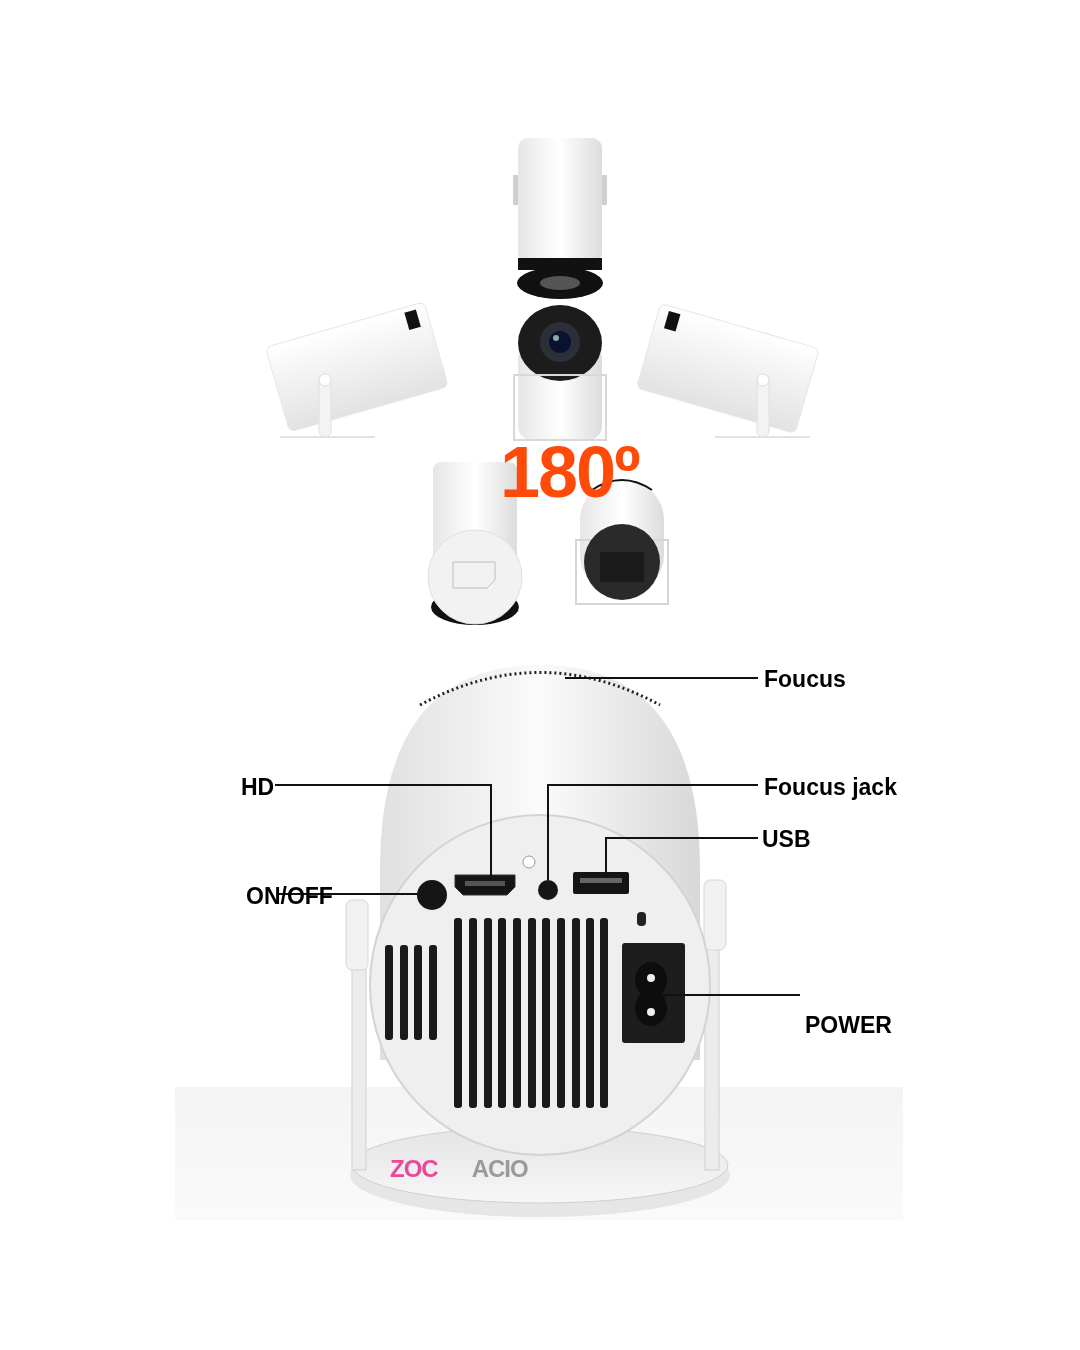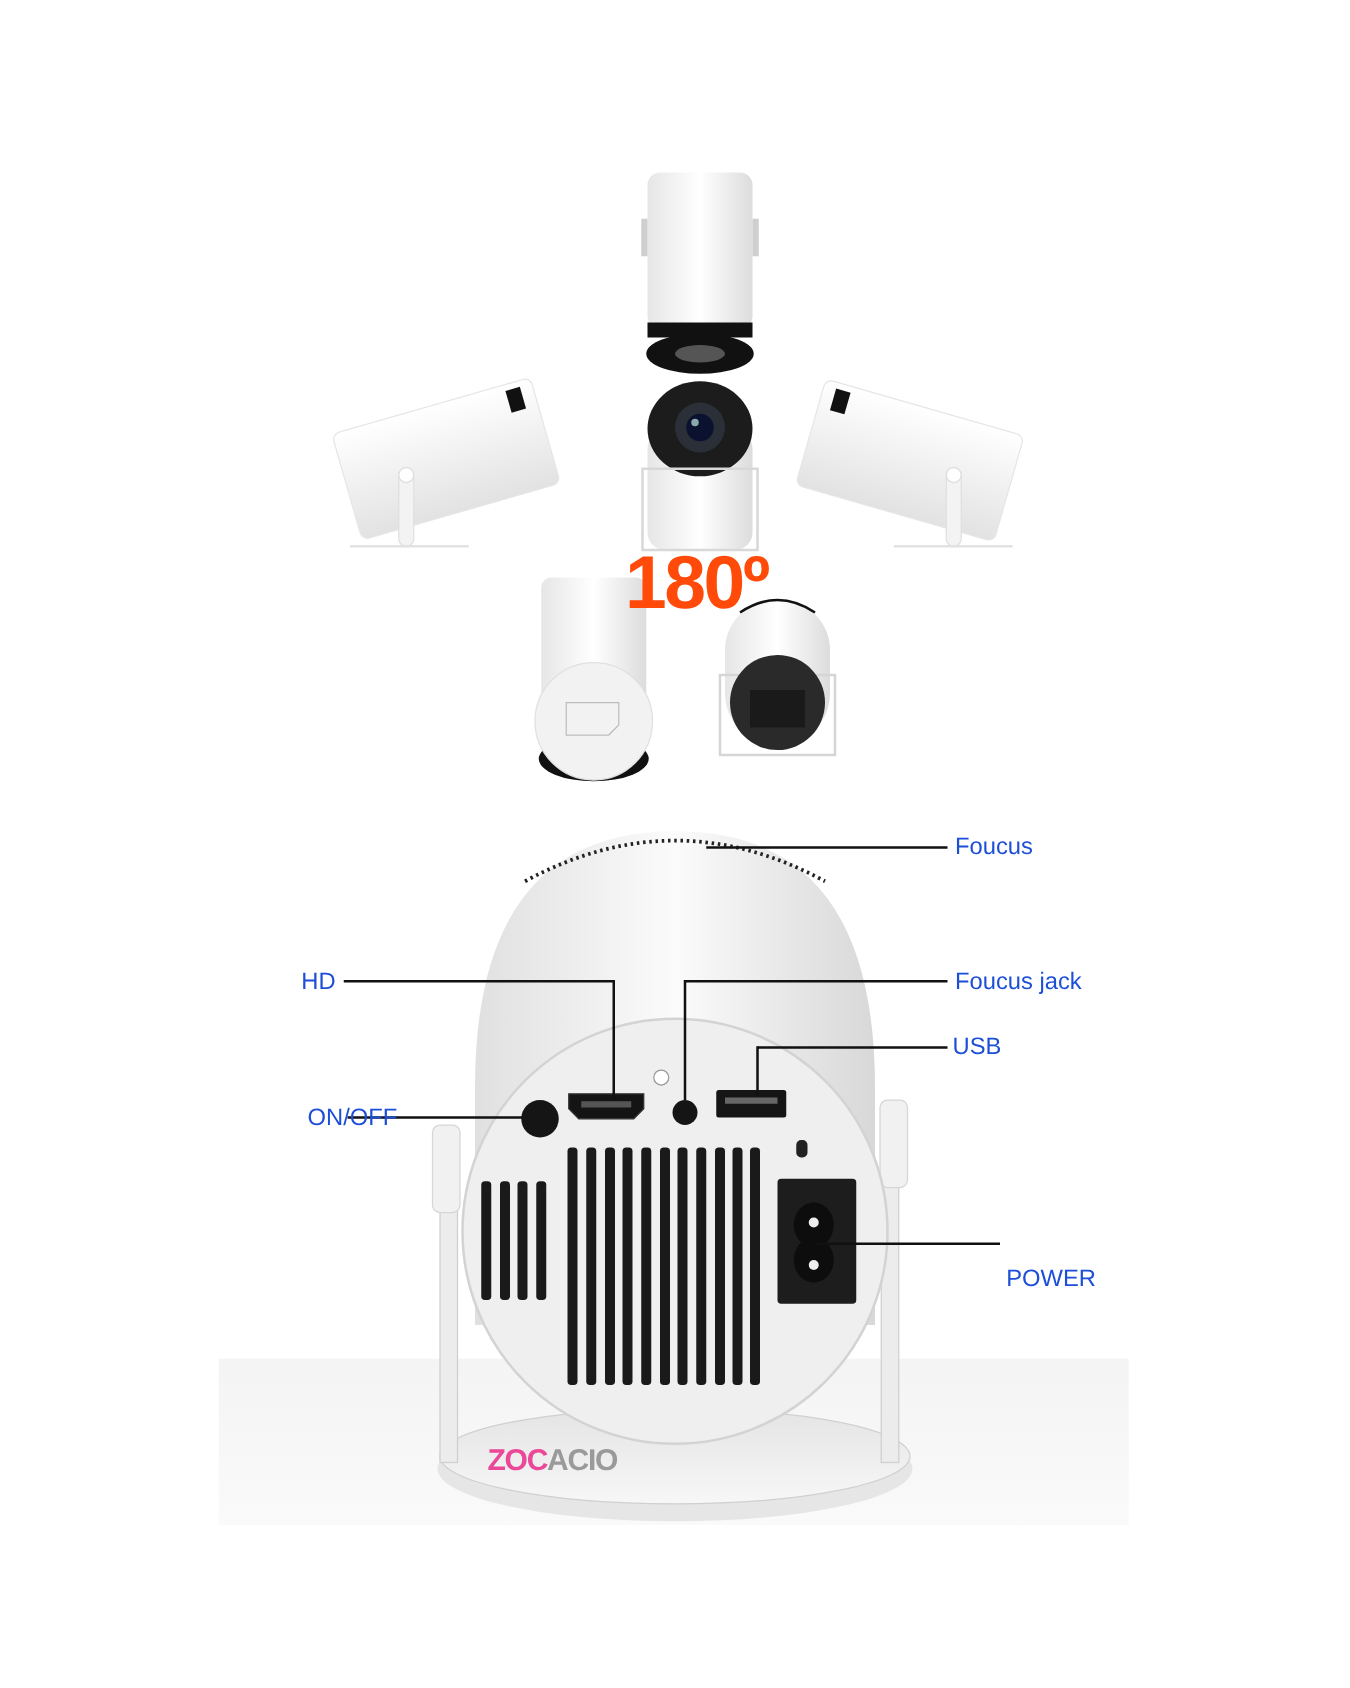--- a/index.html
+++ b/index.html
@@ -1,24 +1,24 @@
 <!DOCTYPE html>
 <html><head>
 <meta charset="utf-8">
 <style>
   html,body{margin:0;padding:0;background:#ffffff;}
   body{width:1080px;height:1350px;position:relative;overflow:hidden;font-family:"Liberation Sans",sans-serif;}
   .abs{position:absolute;}
-  .label{position:absolute;font-size:19px;color:#1d4ed8;white-space:nowrap;line-height:1;}
+  .label{position:absolute;font-size:23px;color:#000000;white-space:nowrap;line-height:1;font-weight:bold;}
   .line{position:absolute;background:#111;}
-  .angle{position:absolute;left:500px;top:436px;font-family:"Liberation Sans",sans-serif;font-weight:bold;font-size:60px;color:var(--accent);letter-spacing:-2px;line-height:1;}
+  .angle{position:absolute;left:500px;top:436px;font-family:"Liberation Sans",sans-serif;font-weight:bold;font-size:72px;color:var(--accent);letter-spacing:-2px;line-height:1;}
   .floor{position:absolute;left:175px;top:1087px;width:728px;height:133px;background:linear-gradient(#f4f4f4,#fafafa);}
   .watermark{position:absolute;left:390px;top:1155px;font-size:24px;font-weight:bold;letter-spacing:-1px;}
   .watermark .a{color:#ec4899;}
-  .watermark .b{color:#9a9a9a;}
+  .watermark .b{color:#9a9a9a;margin-left:34px;}
 </style>
 </head>
 <body>
 
 <style>:root{--accent:#ff4a0a;}</style>
 
 <svg class="abs" style="left:0;top:0" width="1080" height="650">
   <defs>
     <linearGradient id="wg" x1="0" x2="1">
       <stop offset="0" stop-color="#e6e6e6"></stop>

